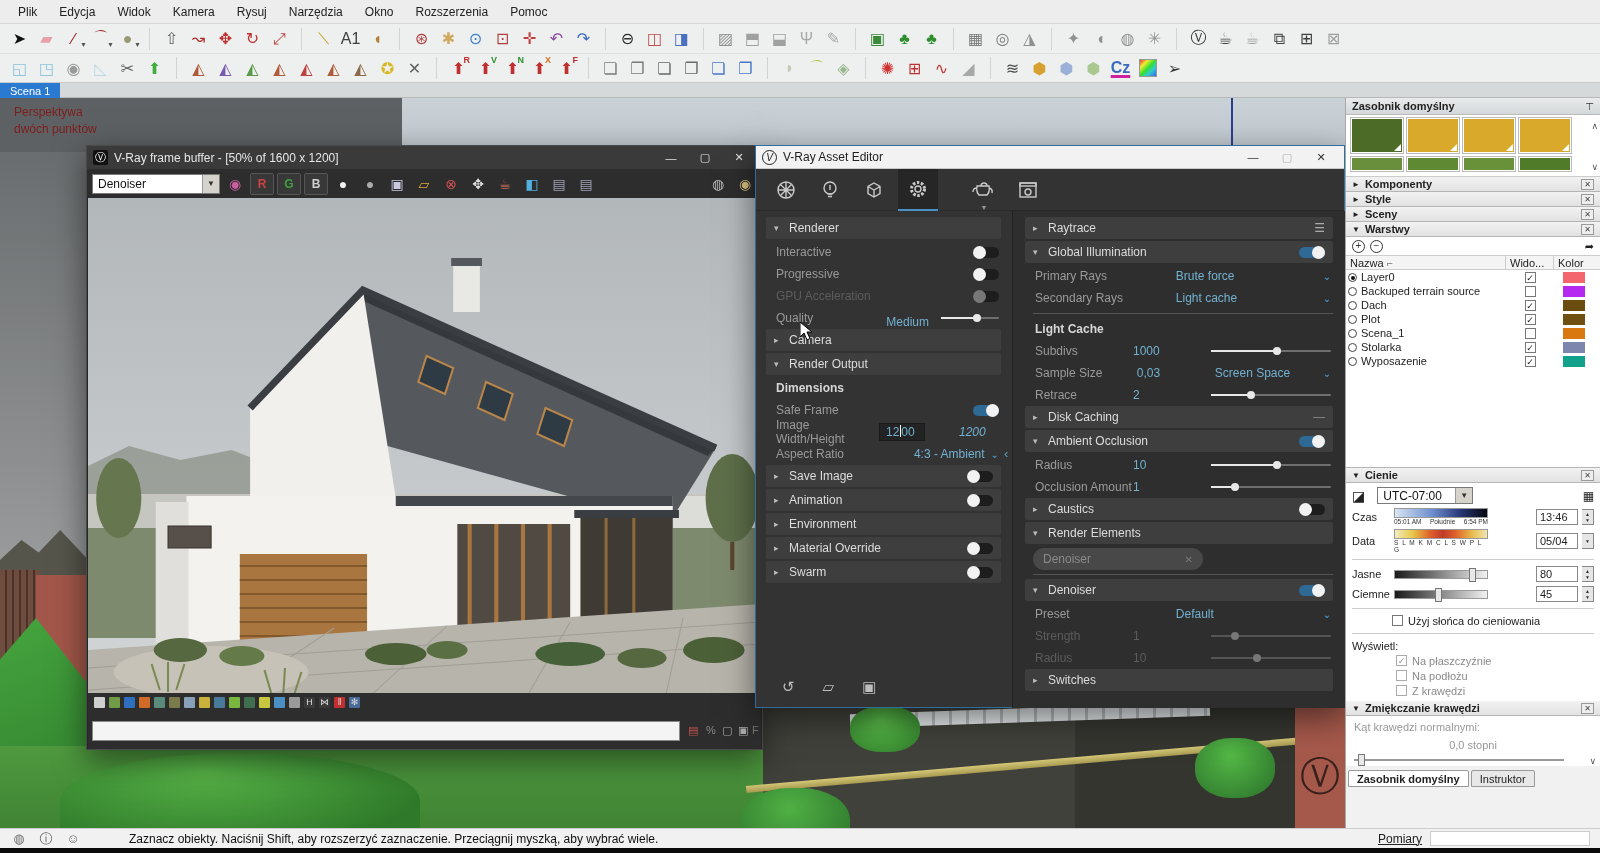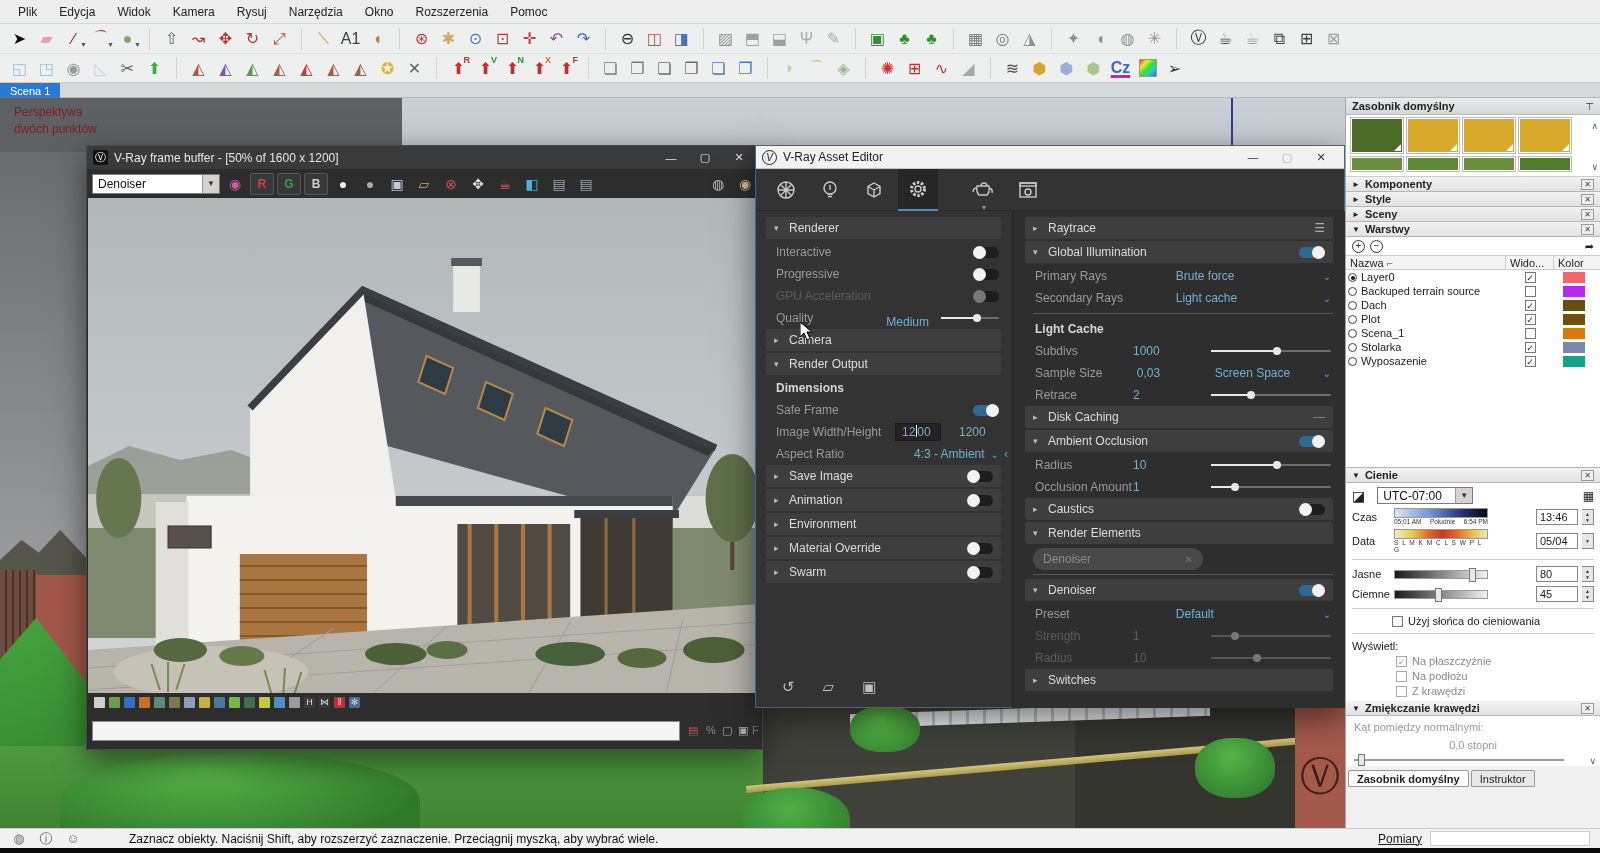--- a/index.html
+++ b/index.html
@@ -114,21 +114,21 @@
   #shadow-body { background:#fff; padding:4px 6px; position:relative; }
   .sh-row { display:flex; align-items:center; margin-bottom:4px; gap:4px; }
   .sh-lbl { width:38px; }
   .gradbar { width:94px; height:10px; border:1px solid #999; }
   .gradlbls { display:flex; justify-content:space-between; font-size:6.5px; color:#333; width:94px; }
   .valbox { width:42px; height:16px; border:1px solid #888; background:#fff; display:flex; align-items:center; padding-left:3px; }
   .spin { width:12px; height:16px; border:1px solid #888; border-left:none; background:#e6e6e6; display:flex; flex-direction:column; align-items:center; justify-content:center; font-size:5px; color:#333; }
   .track { width:94px; height:9px; border:1px solid #999; background:linear-gradient(90deg,#1a1a1a,#f2f2f2); position:relative; }
   .track .th { position:absolute; top:-3px; width:7px; height:14px; background:#e8e8e8; border:1px solid #777; }
   .sh-div { height:1px; background:#ccc; margin:6px 0; }
-  .cbx-row { display:flex; align-items:center; gap:5px; margin:3px 0 0 44px; color:#8a8a8a; }
+  .cbx-row { display:flex; gap:5px; margin:3px 0 0 44px; color:#8a8a8a; }
   .cbx-row.dark { color:#222; margin-left:40px; }
   #soften-body { background:#fff; padding:5px 8px; color:#999; position:relative; }
   #soften-slider { margin-top:8px; width:210px; height:2px; background:#999; position:relative; }
   #soften-slider .th { position:absolute; left:4px; top:-5px; width:7px; height:12px; background:#e8e8e8; border:1px solid #777; }
   #side-tabs { display:flex; padding-left:2px; margin-top:4px; height:17px; }
   .side-tab { border:1px solid #999; background:#e8e8e8; padding:1px 8px; margin-right:2px; border-radius:2px 2px 0 0; display:flex; align-items:center; }
   .side-tab.active { background:#fff; font-weight:bold; }
 
   
   #statusbar { left:0; top:828px; width:1600px; height:20px; background:#f1f1f1; border-top:1px solid #ccc; display:flex; align-items:center; z-index:21; }
@@ -534,21 +534,21 @@
       </div>
       <div class="ae-row">
         <span class="lbl">Safe Frame</span>
         <div class="toggle on">
           <div class="knob"></div>
         </div>
       </div>
       <div class="ae-row">
         <span class="lbl">Image Width/Height</span>
         <span style="background: rgb(35, 35, 35); border: 1px solid rgb(26, 26, 26); color: rgb(114, 177, 209); padding: 1px 6px; width: 46px; display: inline-block;">12<span class="caret-line"></span>00</span>
-        <span class="blue" style="margin-left: 18px; width: 40px;">1200</span>
+        <span class="blue" style="margin-left: 34px; width: 40px; font-style: italic;">1200</span>
       </div>
       <div class="ae-row">
         <span class="lbl">Aspect Ratio</span>
         <span class="blue" style="flex: 0 0 auto;">4:3 - Ambient</span>
         <span class="chev" style="font-weight: bold;">⌄</span>
       </div>
       <div class="ae-hdr">
         <span class="arr">▸</span>
         <span>Save Image</span>
         <div class="toggle" style="margin-left: auto;">
@@ -962,21 +962,21 @@
         </div>
       </div>
   </div>
 
   <div class="panelbar">
     <span class="tri">▼</span>
     <span>Zmiękczanie krawędzi</span>
     <span class="px">✕</span>
   </div>
   <div id="soften-body">
-    <div>Kąt pomiędzy normalnymi:</div>
+    <div>Kąt krawędzi normalnymi:</div>
     <div style="text-align:center;margin-top:6px;">0,0  stopni</div>
     <div id="soften-slider">
         <div class="th"></div>
       </div>
     <span class="scrollarr" style="right:4px;top:40px;">∨</span>
   </div>
   <div id="side-tabs">
       <div class="side-tab active">Zasobnik domyślny</div>
       <div class="side-tab">Instruktor</div>
     </div>

